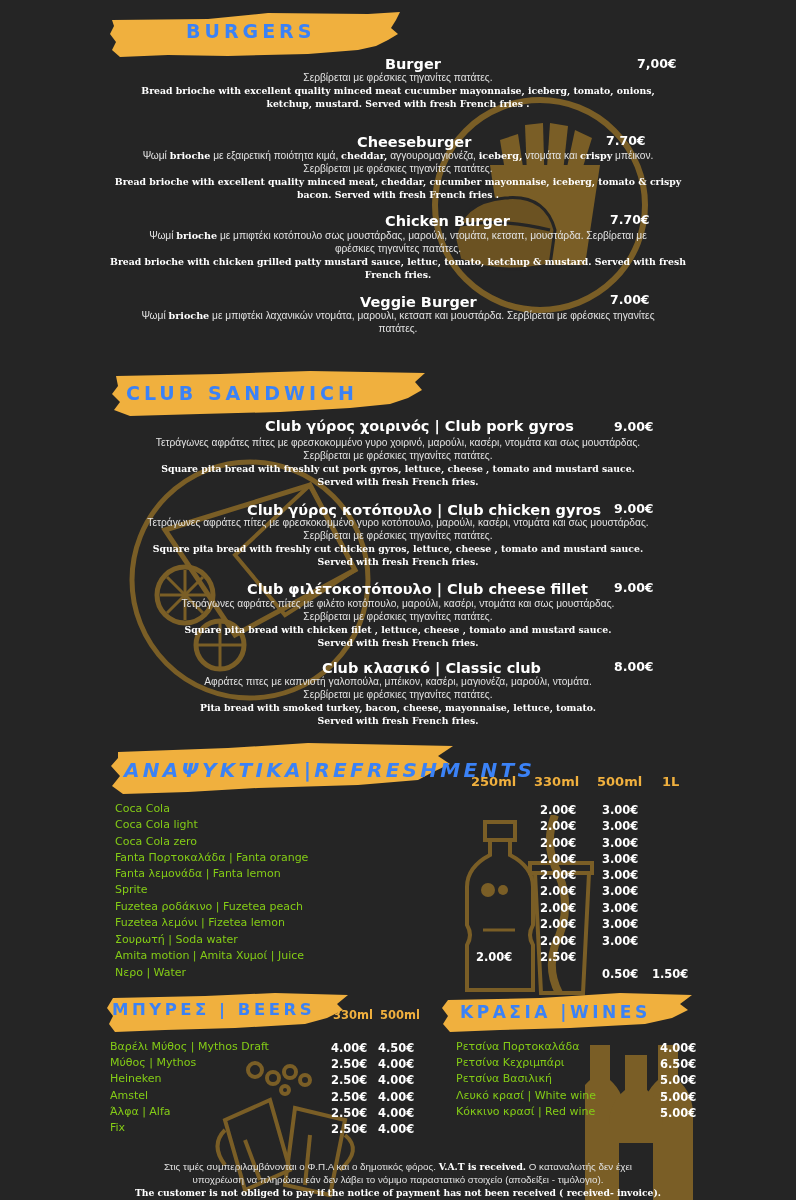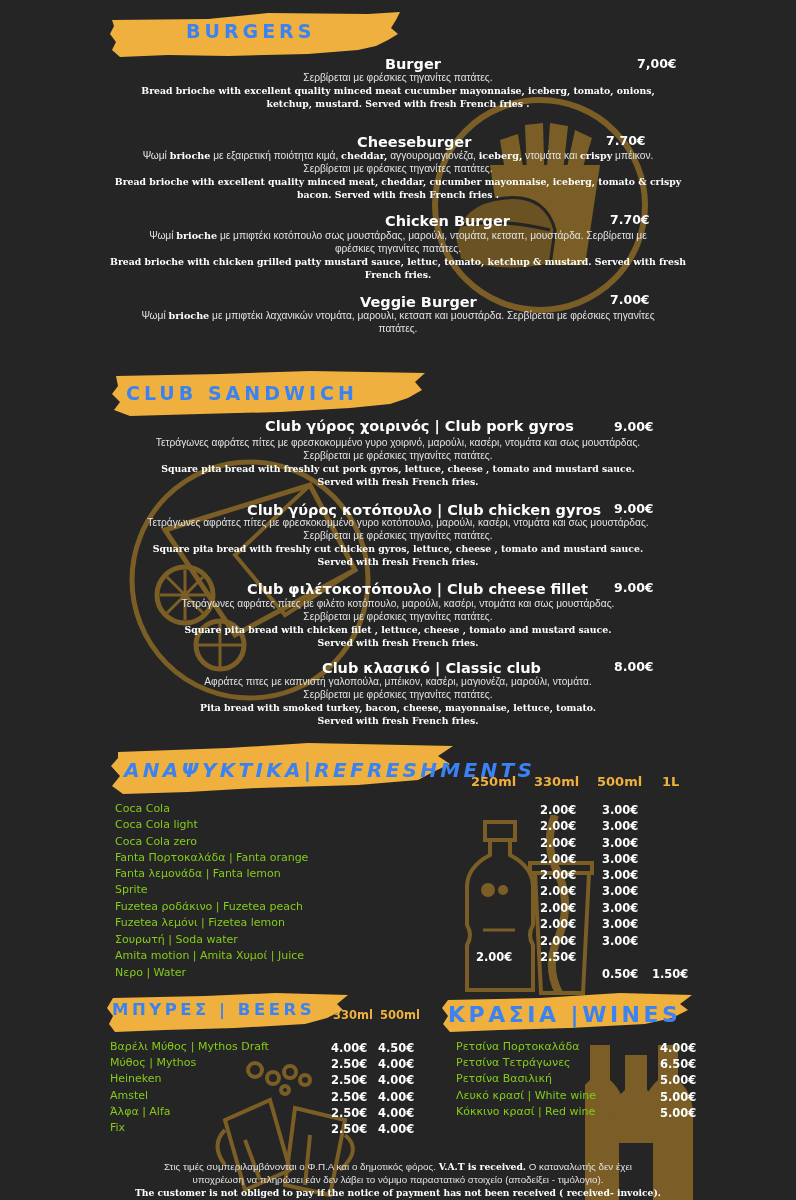--- a/index.html
+++ b/index.html
@@ -114,21 +114,21 @@
 <div class="brush-title" style="left:124px;top:758px;font-size:20px;letter-spacing:3.3px;font-style:italic;">ΑΝΑΨΥΚΤΙΚΑ|REFRESHMENTS</div>
 
 <svg class="brush" style="left:105px;top:990px" width="245" height="45" viewBox="0 0 245 45">
   <path d="M8,8 L100,6 L170,3 L243,5 L232,14 L238,20 L222,28 L200,34 L130,38 L60,40 L10,42 L4,34 L8,26 L2,18 Z" fill="#F0B03E"></path>
 </svg>
 <div class="brush-title" style="left:112px;top:1000px;font-size:16.5px;letter-spacing:3.5px;">ΜΠΥΡΕΣ | BEERS</div>
 
 <svg class="brush" style="left:440px;top:990px" width="255" height="45" viewBox="0 0 255 45">
   <path d="M8,10 L100,8 L180,3 L252,5 L240,14 L248,20 L232,28 L205,34 L130,38 L60,40 L10,42 L3,34 L8,26 L2,18 Z" fill="#F0B03E"></path>
 </svg>
-<div class="brush-title" style="left:448px;top:1002px;font-size:22px;letter-spacing:3.5px;">ΚΡΑΣΙΑ |WINES</div>
+<div class="brush-title" style="left:460px;top:1002px;font-size:17px;letter-spacing:3.5px;">ΚΡΑΣΙΑ |WINES</div>
 
 <div>
 
   <div>
     <div class="item-name" style="left:385px;top:56px;">Burger</div>
     <div class="item-price" style="left:637px;top:56px;">7,00€</div>
     <div class="desc" style="top:71px;">
       <div class="desc-gr">Σερβίρεται με φρέσκιες τηγανίτες πατάτες.</div>
       <div class="desc-en">Bread brioche with excellent quality minced meat cucumber mayonnaise, iceberg, tomato, onions,</div>
       <div class="desc-en">ketchup, mustard. Served with fresh French fries .</div>
@@ -334,21 +334,21 @@
     </div>
 </div>
 
 <div>
   <div id="wine-rows">
       <div>
         <div class="drink-row" style="left:456px;top:1040px">Ρετσίνα Πορτοκαλάδα</div>
         <div class="drink-price" style="left:660px;top:1041px">4.00€</div>
       </div>
       <div>
-        <div class="drink-row" style="left:456px;top:1056px">Ρετσίνα Τετράγωνες</div>
+        <div class="drink-row" style="left:456px;top:1056px">Ρετσίνα Κεχριμπάρι</div>
         <div class="drink-price" style="left:660px;top:1057px">6.50€</div>
       </div>
       <div>
         <div class="drink-row" style="left:456px;top:1072px">Ρετσίνα Βασιλική</div>
         <div class="drink-price" style="left:660px;top:1073px">5.00€</div>
       </div>
       <div>
         <div class="drink-row" style="left:456px;top:1089px">Λευκό κρασί | White wine</div>
         <div class="drink-price" style="left:660px;top:1090px">5.00€</div>
       </div>

